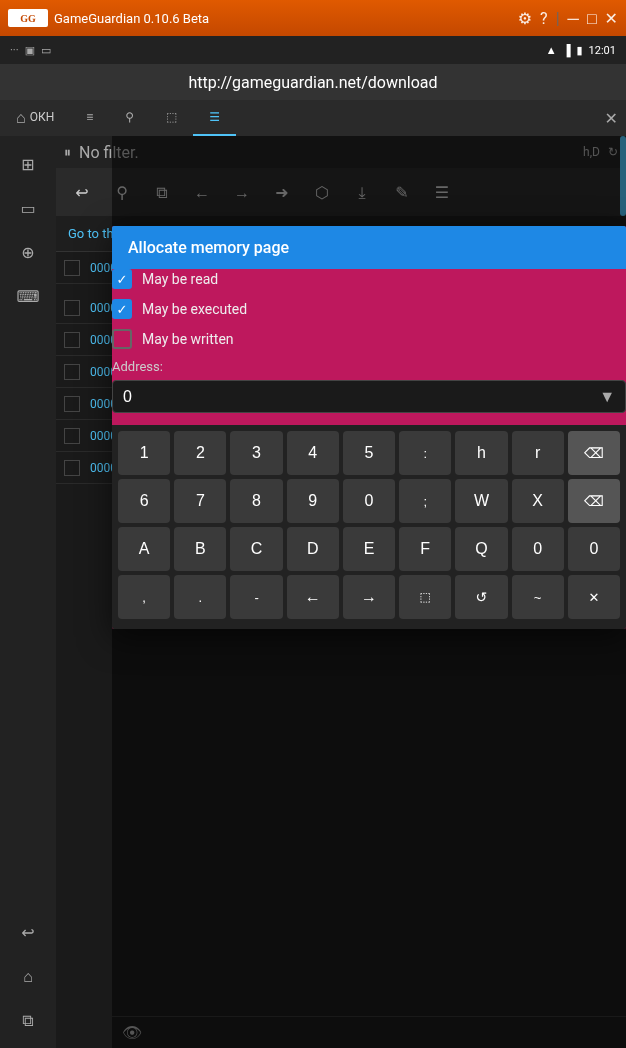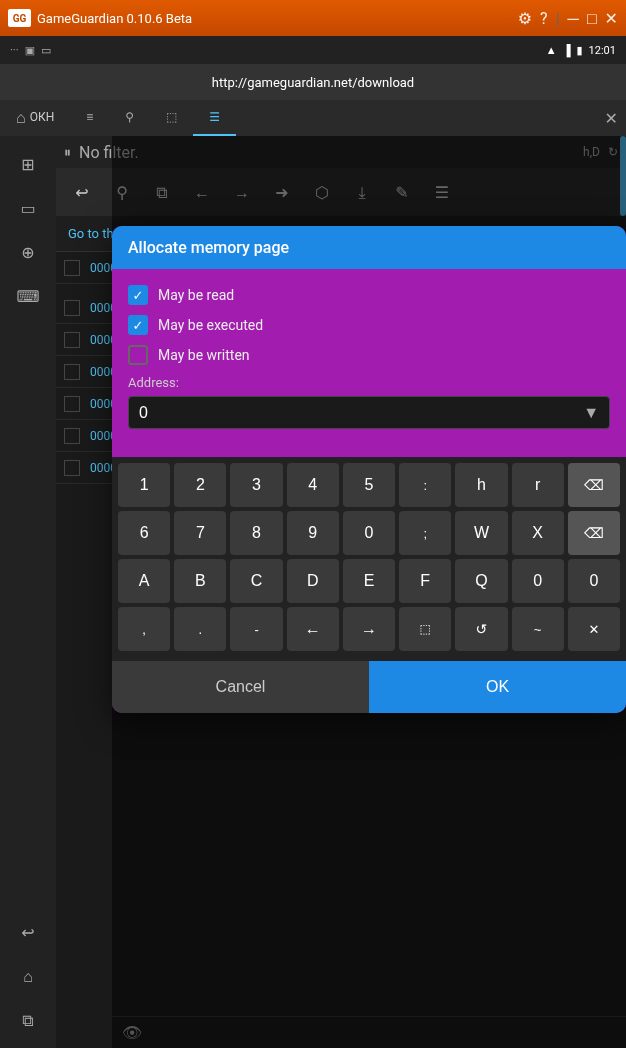--- a/index.html
+++ b/index.html
@@ -16,25 +16,25 @@
     .title-bar {
       width: 100%;
       height: 36px;
       background: linear-gradient(to bottom, #e05a00, #c44800);
       display: flex;
       align-items: center;
       padding: 0 8px;
       gap: 6px;
     }
     .title-bar-icon {
-      width: 23px; height: 18px;
+      width: 40px; height: 18px;
       background: #fff;
       border-radius: 2px;
       display: flex; align-items: center; justify-content: center;
-      font-size: 10px; font-weight: bold; color: #c44800;
+      font-size: 10px; font-weight: bold; color: #c44800; font-family: Liberation Serif, serif;
     }
     .title-bar-text {
       color: #fff;
       font-size: 13px;
       flex: 1;
     }
     .title-bar-controls {
       display: flex; gap: 8px; align-items: center;
     }
     .title-bar-controls span {
@@ -57,21 +57,21 @@
 
     
     .url-bar {
       width: 100%;
       height: 36px;
       background: #333;
       display: flex;
       align-items: center;
       justify-content: center;
       color: #fff;
-      font-size: 13px;
+      font-size: 16px;
     }
 
     
     .tab-bar {
       width: 100%;
       height: 36px;
       background: #2a2a2a;
       display: flex;
       align-items: center;
     }
@@ -181,34 +181,33 @@
       z-index: 10;
       display: flex;
       align-items: flex-start;
       justify-content: center;
       padding-top: 90px;
     }
 
     
     .dialog {
       width: 540px;
-      background: #a21caf;
-      border-radius: 10px;
+      background: #be185d;
+      border-radius: 2px;
       overflow: hidden;
       box-shadow: 0 8px 32px rgba(0,0,0,0.6);
     }
     .dialog-title {
       background: #1e88e5;
       padding: 12px 16px;
       color: #fff;
       font-size: 16px;
       font-weight: 500;
     }
     .dialog-body {
-      padding: 16px;
     }
 
     
     .checkbox-row {
       display: flex;
       align-items: center;
       gap: 10px;
       margin-bottom: 10px;
     }
     .checkbox-box {
@@ -520,24 +519,20 @@
             <button class="key key-symbol">-</button>
             <button class="key">←</button>
             <button class="key">→</button>
             <button class="key key-symbol" style="font-size:12px;">⬚</button>
             <button class="key" style="font-size:14px;">↺</button>
             <button class="key key-symbol">~</button>
             <button class="key key-symbol">✕</button>
           </div>
         </div>
 
-        <div class="dialog-buttons">
-          <button class="dialog-btn dialog-btn-cancel">Cancel</button>
-          <button class="dialog-btn dialog-btn-ok">OK</button>
-        </div>
 
       </div>
     </div>
 
     <div style="margin-top:8px;">
       <div class="table-row">
         <div class="table-row-checkbox">
             <div style="width:16px;height:16px;border:1px solid #444;"></div>
           </div>
         <span class="table-cell">00000038</span>

